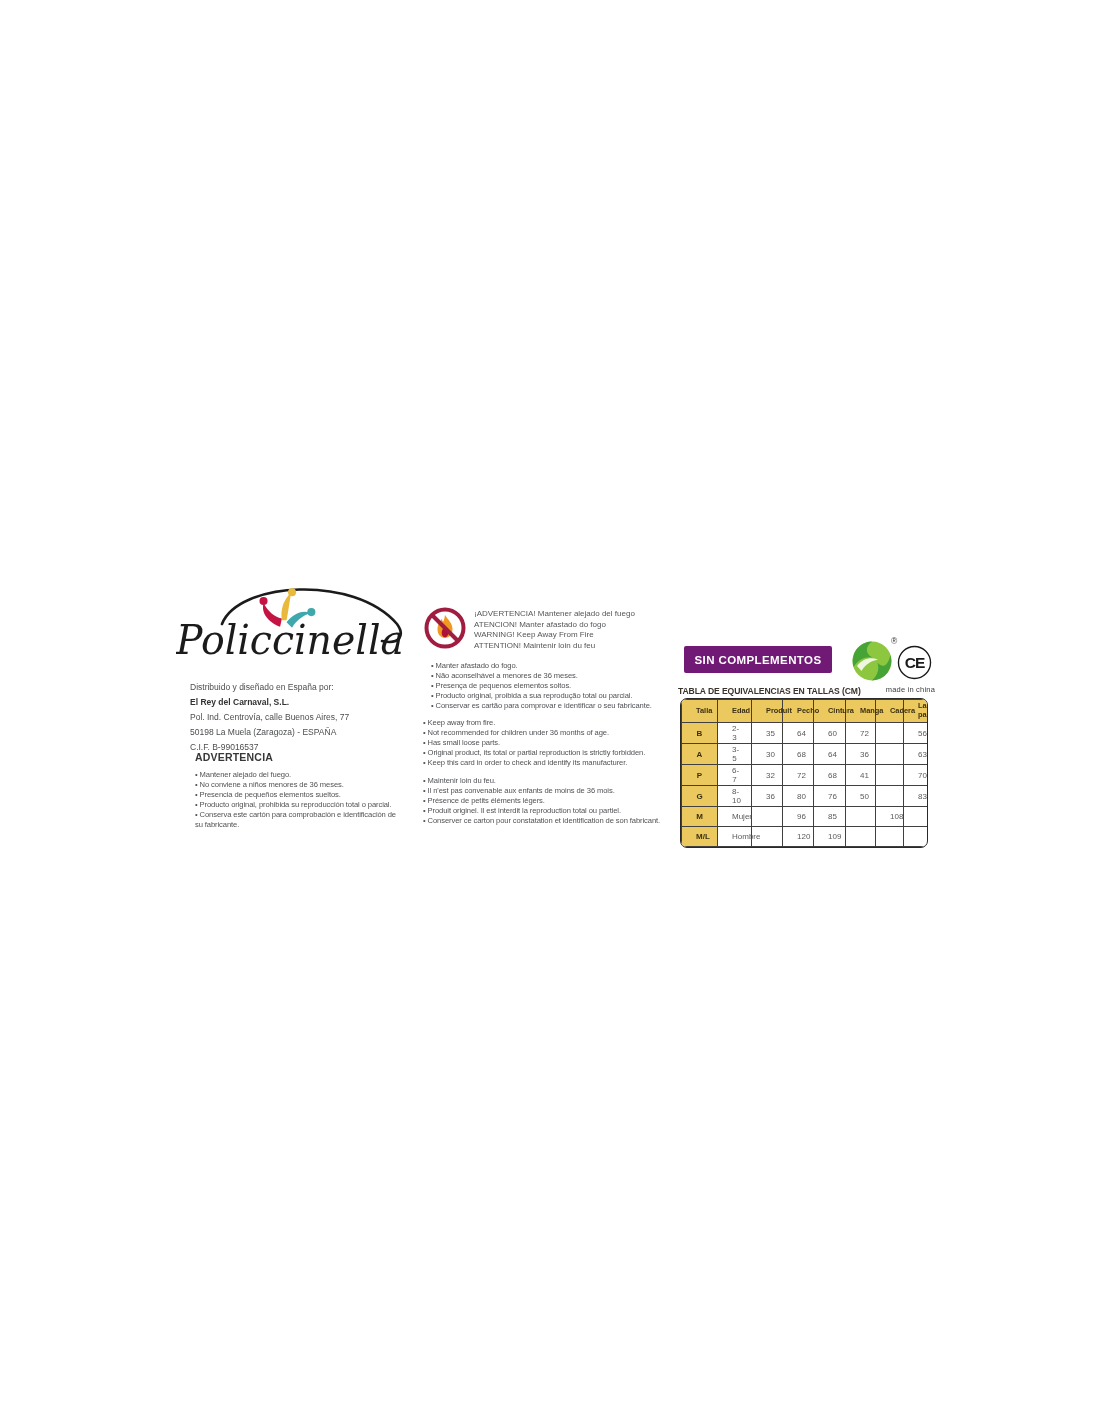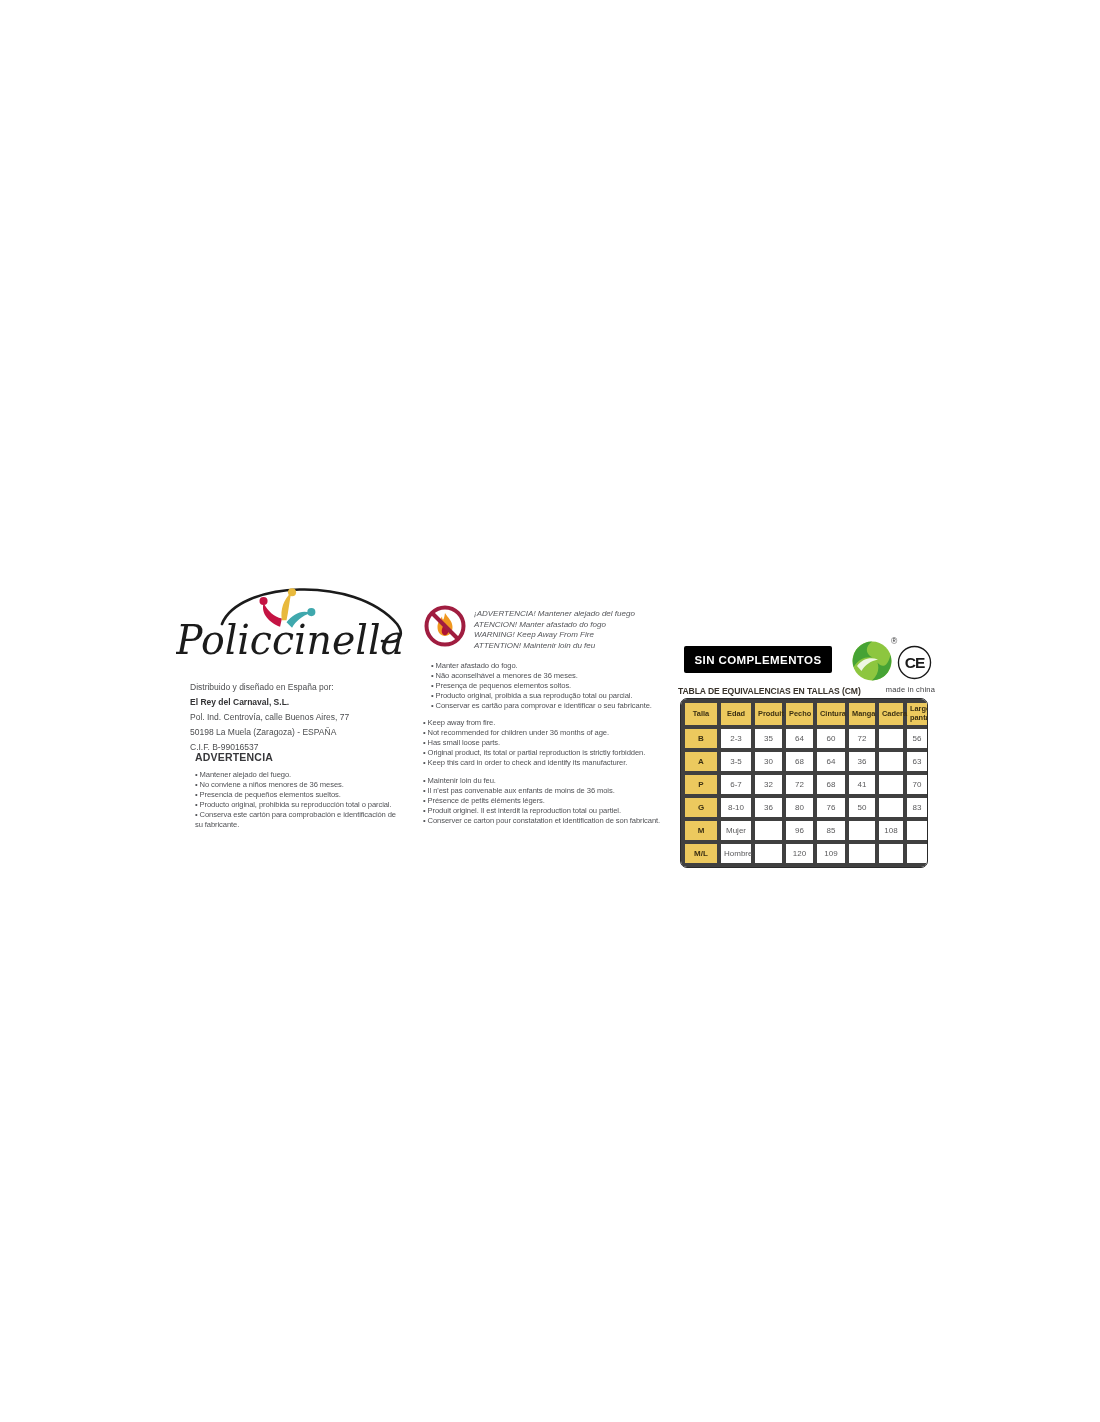--- a/index.html
+++ b/index.html
@@ -11,43 +11,43 @@
   .distributor{position:absolute;left:190px;top:668px;width:200px;
                font-size:8.5px;line-height:15px;color:#4c4d4f;margin-top:12px;}
   .distributor .company{font-weight:bold;color:#323234;}
   .advertencia{position:absolute;left:195px;top:751px;width:206px;}
   .advertencia h3{margin:0 0 7px 0;font-size:10.5px;letter-spacing:.2px;color:#37373a;}
   .blist .li{font-size:7.6px;line-height:10px;color:#515256;letter-spacing:-.1px;}
   .blist .li::before{content:"• ";}
 
   
   .midcol{position:absolute;left:423px;top:604px;width:240px;height:260px;}
-  .fire-head{position:absolute;left:0;top:0;display:flex;align-items:flex-start;font-style:italic;}
+  .fire-head{position:absolute;left:0;top:0;display:flex;align-items:center;}
   .fire-icon{width:44px;height:44px;flex:0 0 44px;}
   .fire-lines{margin-left:7px;padding-top:5px;font-size:8px;line-height:10.5px;color:#55565a;}
   .list-pt{position:absolute;left:0;top:57px;width:238px;margin-left:8px;}
   .list-en{position:absolute;left:0;top:114px;width:238px;}
   .list-fr{position:absolute;left:0;top:172px;width:238px;}
 
   
-  .badge{position:absolute;left:684px;top:646px;width:148px;height:27px;background:#000000;
+  .badge{position:absolute;left:684px;top:646px;width:148px;height:27px;background:#701a75;
          color:#ffffff;font-weight:bold;font-size:11.5px;letter-spacing:.4px;
          display:flex;align-items:center;justify-content:center;border-radius:2px;}
   .greendot{position:absolute;left:851px;top:640px;width:42px;height:42px;}
   .regmark{position:absolute;left:891px;top:636px;font-size:8.5px;color:#3a3a3c;}
   .cemark{position:absolute;left:897px;top:645px;width:35px;height:35px;}
   .madein{position:absolute;left:849px;top:685px;width:86px;text-align:right;
           font-size:7.5px;color:#3c3c3e;letter-spacing:.2px;}
   .table-title{position:absolute;left:678px;top:686px;width:250px;
                font-size:8.6px;font-weight:bold;color:#39332b;letter-spacing:-.1px;}
   .table-box{position:absolute;left:680px;top:698px;width:246px;border:1.5px solid #2a2a2a;
              border-radius:7px;overflow:hidden;background:#ffffff;}
   .table-box table{border-collapse:collapse;width:100%;table-layout:fixed;}
-  .table-box th,.table-box td{border:4px solid #404040;text-align:center;vertical-align:middle;
-             padding:1px 3px;}
+  .table-box th,.table-box td{border:1px solid #404040;text-align:center;vertical-align:middle;
+             padding:1px 14px;}
   .table-box thead th{background:#ecc95e;color:#3b3013;font-size:7.4px;line-height:1.15;
              font-weight:bold;height:20px;}
   .table-box tbody th.talla{background:#ecc95e;color:#3b3013;font-size:8px;font-weight:bold;height:17px;}
   .table-box tbody td{font-size:8px;color:#5a5a5c;height:17px;}
   .c0{width:36px}.c1{width:34px}.c2{width:31px}.c3{width:31px}
   .c4{width:32px}.c5{width:30px}.c6{width:28px}.c7{width:24px}
 </style>
 </head>
 <body>
 

